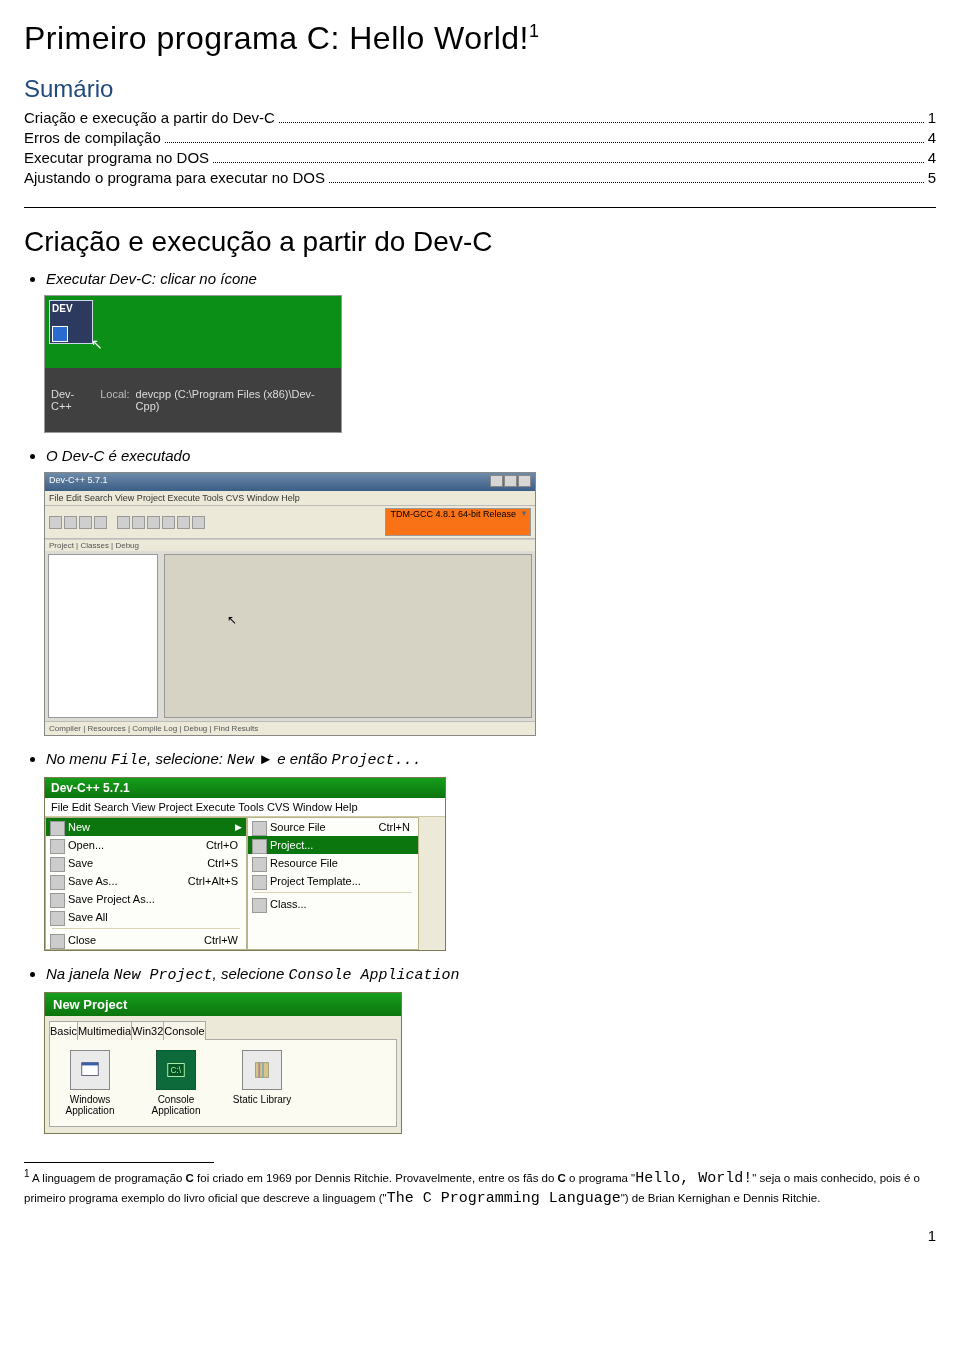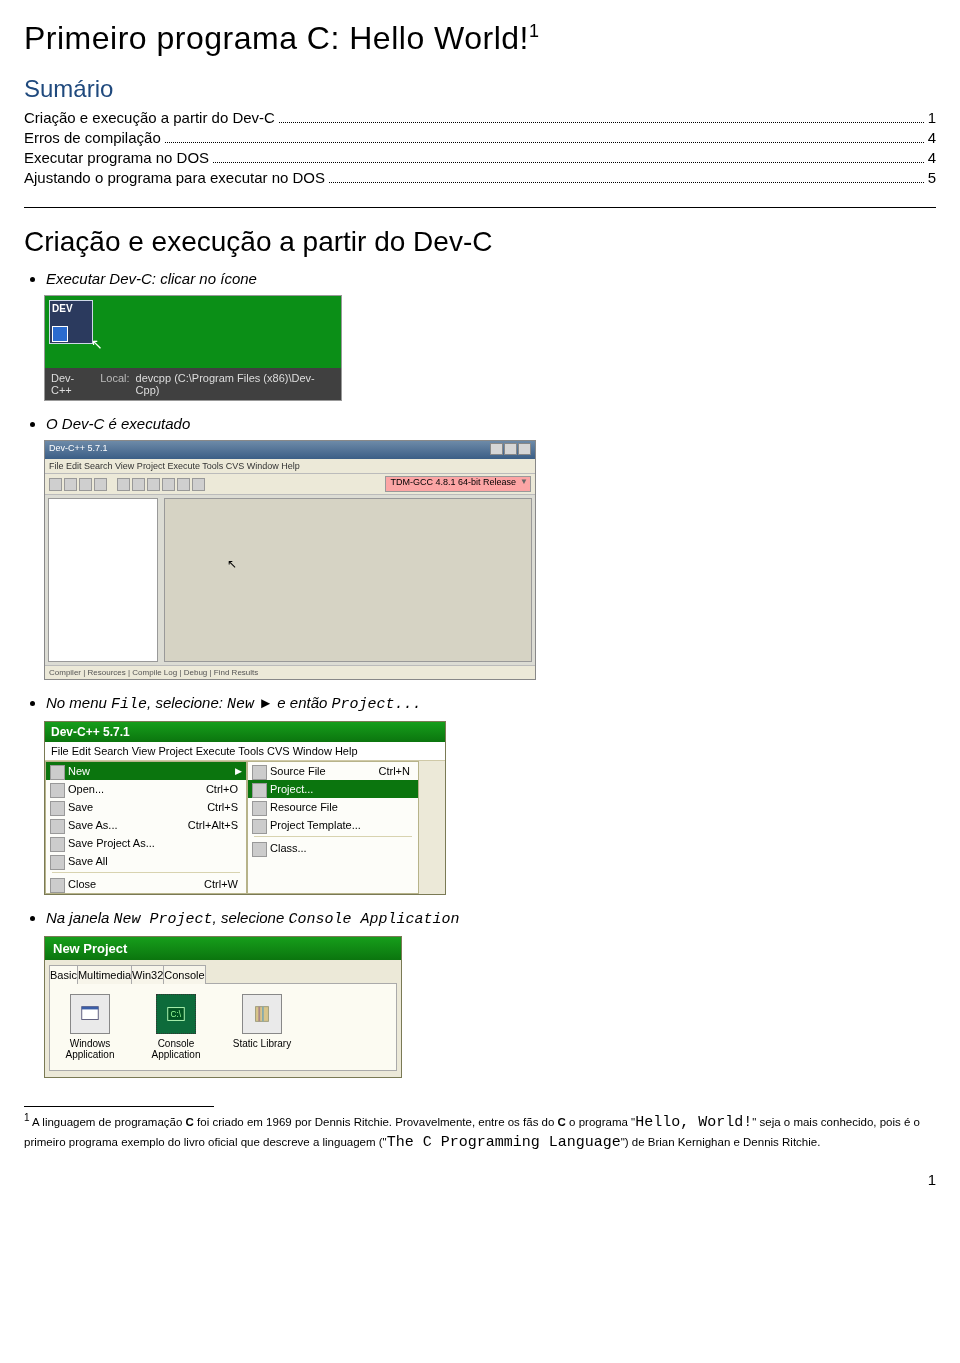--- a/index.html
+++ b/index.html
@@ -99,21 +99,21 @@
     margin-top:12px;
     border:1px solid #fff;
   }
   .dev-icon-cursor {
     position:absolute; left:46px; top:40px; color:#fff;font-size:14px;
   }
   .dev-icon-bar {
     background: #404040;
     color: #ddd;
     font-size: 11px;
-    padding: 4px 6px;
+    padding: 20px 6px;
     display:flex;
     gap:6px;
   }
   .dev-icon-bar .lbl{color:#bbb;}
   
   .ide-window {
     width: 490px;
     margin: 6px 0 14px 20px;
     border: 1px solid #888;
     background: #dcdcd4;
@@ -139,21 +139,21 @@
   }
   .ide-toolbar {
     background:#ece9d8;
     padding:2px 4px;
     border-bottom:1px solid #bbb;
     display:flex;
     align-items:center;
     gap:2px;
   }
   .ide-toolbar .ico{width:11px;height:11px;background:#cfcfcf;border:1px solid #999;display:inline-block;}
-  .ide-toolbar .combo{border:1px solid #999;background:#fca5a5;font-size:9px;padding:0 14px 4px 4px;display:inline-block;position:relative;}
+  .ide-toolbar .combo{border:1px solid #999;background:#f97316;font-size:9px;padding:0 14px 16px 4px;display:inline-block;position:relative;}
   .ide-toolbar .combo::after{content:"▼";position:absolute;right:2px;top:0;font-size:8px;color:#666;}
   .ide-row2{background:#ece9d8;padding:2px 4px;border-bottom:1px solid #bbb;}
   .ide-body{display:flex;height:170px;}
   .ide-side{width:108px;background:#fff;border:1px solid #999;margin:3px;}
   .ide-main{flex:1;background:#d6d3c4;border:1px solid #999;margin:3px;position:relative;}
   .ide-main .cur{position:absolute;left:62px;top:58px;font-size:12px;color:#000;}
   .ide-status{background:#ece9d8;border-top:1px solid #bbb;padding:2px 4px;font-size:8px;color:#555;}
   .ide-tabs{font-size:8px;color:#555;padding:1px 4px;background:#ece9d8;border-top:1px solid #ccc;}
   
   .menu-shot {
@@ -294,20 +294,21 @@
     <span style="width:6px"></span>
     <span class="ico"></span>
     <span class="ico"></span>
     <span class="ico"></span>
     <span class="ico"></span>
     <span class="ico"></span>
     <span class="ico"></span>
     <span style="flex:1"></span>
     <span class="combo">TDM-GCC 4.8.1 64-bit Release</span>
   </div>
+  <div class="ide-tabs">Project | Classes | Debug</div>
   <div class="ide-body">
     <div class="ide-side"></div>
     <div class="ide-main">
       <span class="cur">↖</span>
     </div>
   </div>
   <div class="ide-status">Compiler | Resources | Compile Log | Debug | Find Results</div>
 </div>
 
 <ul class="bul">

